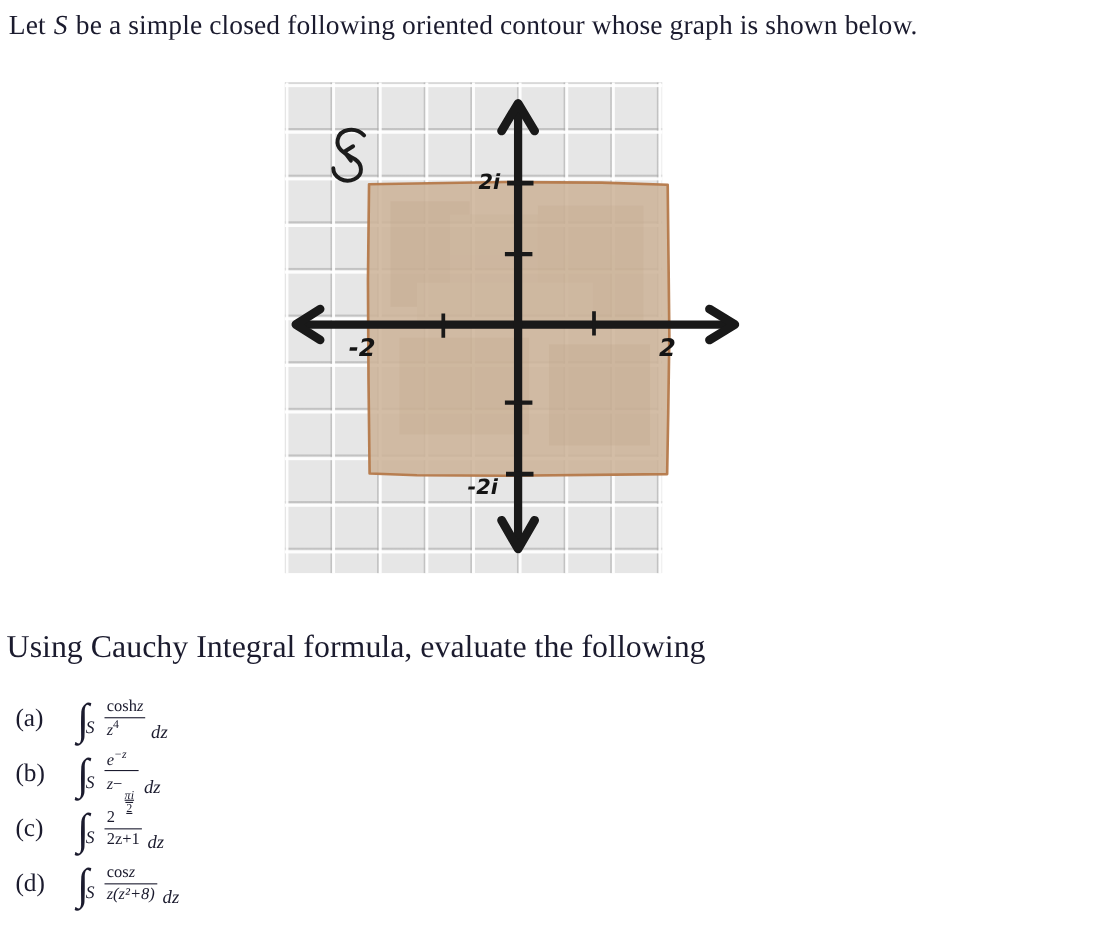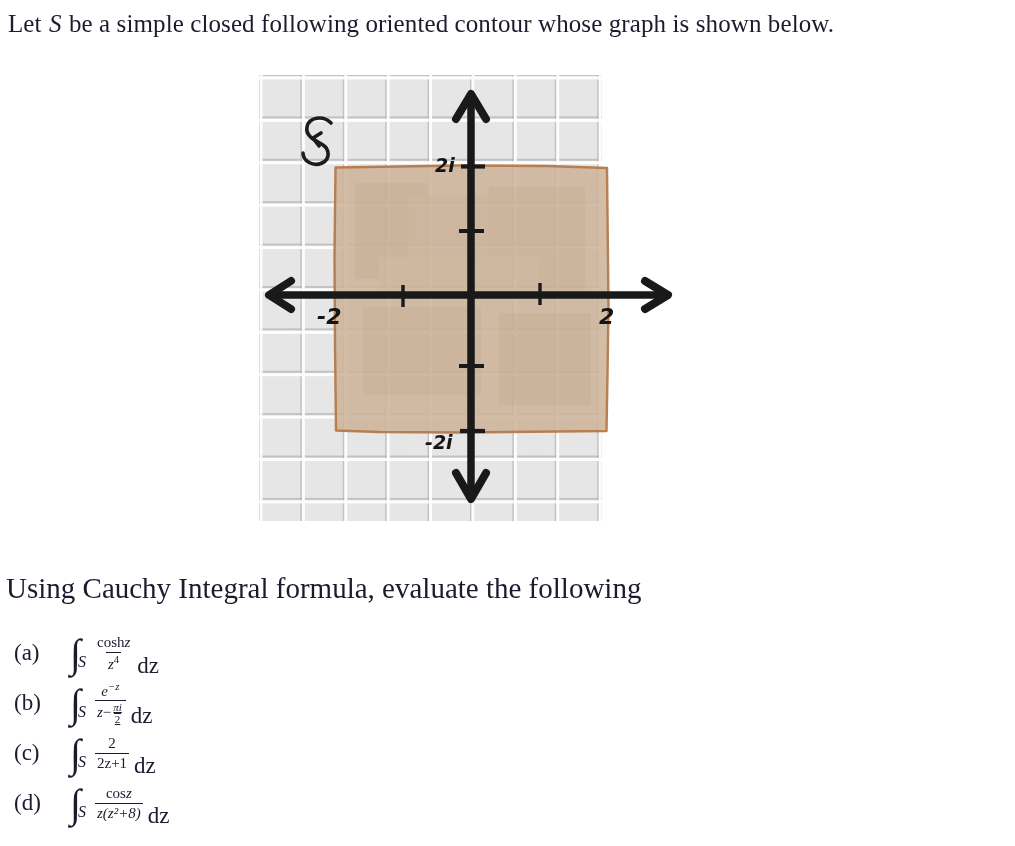--- a/index.html
+++ b/index.html
@@ -100,21 +100,20 @@
   .int-sub {
     font-size: 16px;
     font-style: italic;
     position: relative;
     top: 9px;
     left: -6px;
   }
   .frac {
     display: inline-flex;
     flex-direction: column;
-    align-items: center;
     justify-content: center;
     position: relative;
     top: 0px;
     line-height: 1.08;
     margin: 0 1px;
   }
   .frac .num {
     padding: 0 2px 1px 2px;
     font-size: 15px;
   }
@@ -129,33 +128,34 @@
     font-size: 0.72em;
     vertical-align: super;
     font-style: italic;
   }
   .sup-up {
     font-size: 0.72em;
     vertical-align: super;
     font-style: normal;
   }
   .dz {
-    font-size: 23px;
+    font-style: italic;
+    font-size: 17px;
     padding-left: 2px;
     margin-top: 25px;
   }
   .minifrac {
     display: inline-flex;
     flex-direction: column;
     align-items: center;
     line-height: 1.0;
     vertical-align: middle;
     font-size: 11px;
     position: relative;
-    top: 0px;
+    top: 16px;
     margin: 0 1px;
     text-decoration: underline;
   }
   .minifrac .mnum { padding: 0 1px; }
   .minifrac .mden { border-top: 1px solid #1b1b2e; padding: 0 1px; }
 </style>
 </head>
 <body>
 
 <div class="prompt-line">

